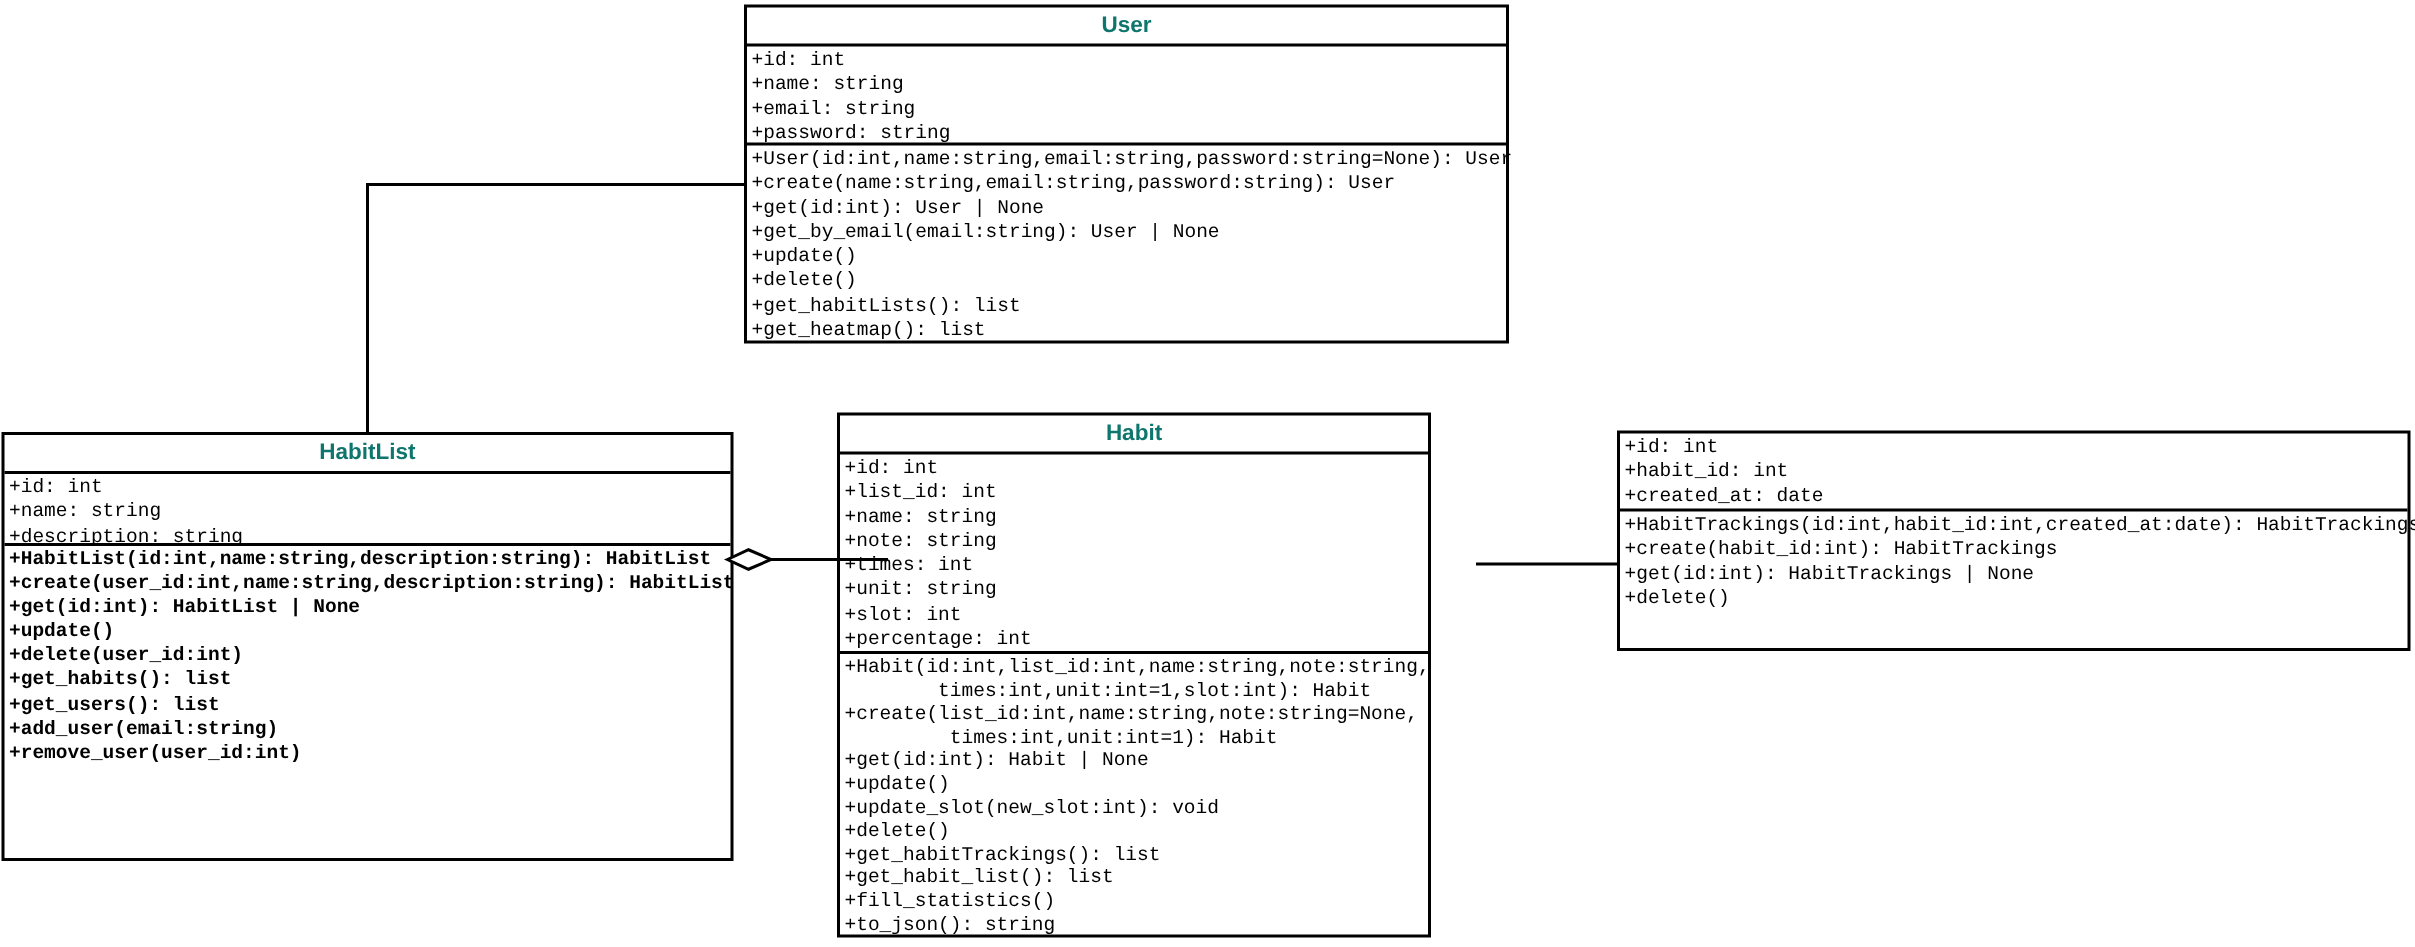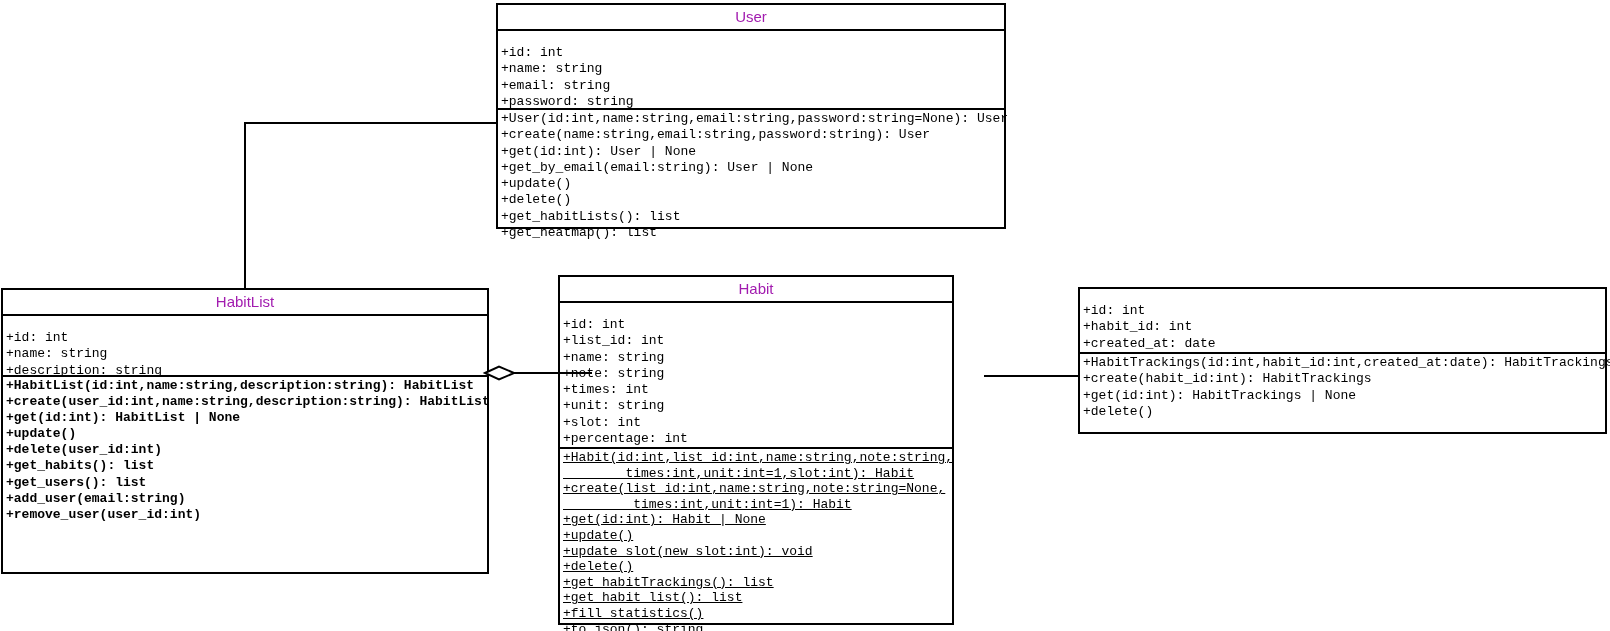--- a/index.html
+++ b/index.html
@@ -30,33 +30,32 @@
     display: flex;
     flex-direction: column;
     z-index: 1;
   }
 
   .uml-title {
     height: 26px;
     box-sizing: border-box;
     border-bottom: 2px solid #000000;
     font-family: "Liberation Sans", sans-serif;
-    font-weight: normal;
+    font-weight: bold;
     font-size: 15px;
     line-height: 23px;
     text-align: center;
-    color: #a21caf;
+    color: #0f766e;
     flex: 0 0 auto;
   }
 
   .uml-attrs {
     box-sizing: border-box;
     border-bottom: 2px solid #000000;
     flex: 0 0 auto;
-    margin-top: 13px;
   }
 
   .uml-methods { flex: 1 1 auto; }
 
   .uml-attrs, .uml-methods {
     font-family: "Liberation Mono", monospace;
     font-size: 13px;
     line-height: 16.3px;
     color: #000000;
     white-space: pre;
@@ -67,21 +66,21 @@
   
   #cls-user        { left: 496px;  top: 3px;   width: 510px; height: 226px; }
   #cls-user .uml-attrs        { height: 66px; }
 
   #cls-habitlist   { left: 1px;    top: 288px; width: 488px; height: 286px; }
   #cls-habitlist .uml-attrs   { height: 48px; }
   #cls-habitlist .uml-methods { line-height: 16.1px; font-weight: bold; }
 
   #cls-habit       { left: 558px;  top: 275px; width: 396px; height: 350px; }
   #cls-habit .uml-attrs       { height: 133px; }
-  #cls-habit .uml-methods     { line-height: 15.6px; text-decoration: underline; }
+  #cls-habit .uml-methods     { line-height: 15.6px; }
 
   #cls-habittrackings { left: 1078px; top: 287px; width: 529px; height: 147px; }
   #cls-habittrackings .uml-attrs { height: 52px; }
 </style>
 </head>
 <body>
 
 <div id="canvas">
 
   <svg id="connector-layer" viewBox="0 0 1610 631" xmlns="http://www.w3.org/2000/svg">

